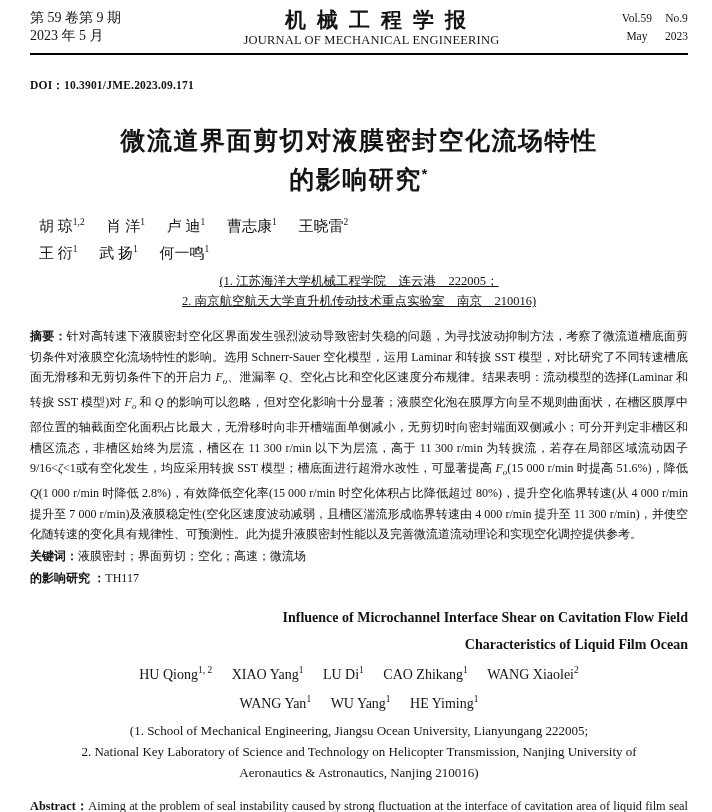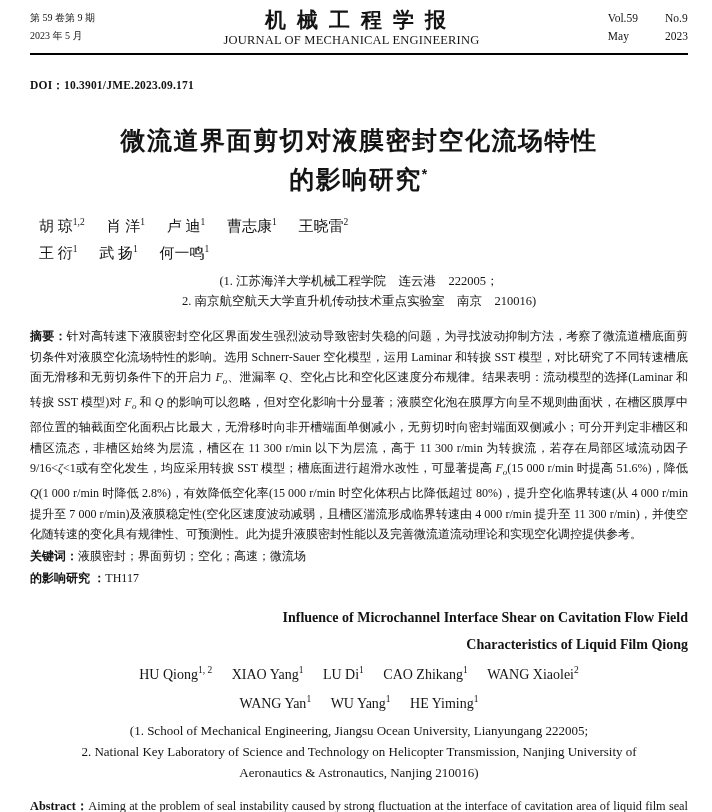--- a/index.html
+++ b/index.html
@@ -5,41 +5,41 @@
   html, body { margin: 0; padding: 0; }
   body {
     width: 712px; height: 812px; overflow: hidden;
     background: #ffffff; color: #141414;
     font-family: "Liberation Serif", "DejaVu Serif", serif;
   }
   .page { box-sizing: border-box; width: 712px; padding: 9px 24px 0 30px; }
 
   
   .hdr { display: flex; justify-content: space-between; align-items: flex-start; }
-  .hdr-left { font-size: 10px; line-height: 18px; white-space: nowrap; }
+  .hdr-left { font-size: 14px; line-height: 18px; white-space: nowrap; }
   .hdr-center { flex: 1; text-align: center; }
   .jtitle-cn { font-size: 21px; line-height: 22px; letter-spacing: 11px; padding-left: 19px; font-weight: 600; }
   .jtitle-en { font-size: 12.5px; line-height: 16px; letter-spacing: 0.2px; margin-top: 1px; }
-  .hdr-right { font-size: 11.5px; line-height: 18px; display: grid; grid-template-columns: auto auto; column-gap: 27px; white-space: nowrap; }
+  .hdr-right { font-size: 11.5px; line-height: 18px; display: grid; grid-template-columns: auto auto; column-gap: 13px; white-space: nowrap; text-align: center; }
   .rule { border-top: 2.5px solid #000; margin-top: 5px; }
 
   .doi { margin-top: 23px; font-size: 11.5px; font-weight: bold; letter-spacing: 0.2px; }
 
   .title-cn {
     margin: 30px 0 0; text-align: center;
     font-family: "Liberation Sans", "DejaVu Sans", sans-serif;
     font-size: 25px; font-weight: bold; line-height: 34px; letter-spacing: 1.5px;
   }
   .title-cn sup { font-size: 14px; }
 
   .authors-cn { margin-top: 15px; font-size: 15px; line-height: 23px; }
   .authors-cn .author { margin: 0 9px; white-space: nowrap; }
   .authors-cn sup { font-size: 9.5px; }
 
-  .affil-cn { margin-top: 6px; text-align: center; font-size: 12.5px; line-height: 20px; }
+  .affil-cn { margin-top: 6px; text-align: center; font-size: 12.5px; line-height: 20px; text-decoration: underline; }
 
   .abstract-cn { margin: 15px 0 0; text-align: justify; font-size: 12px; line-height: 20.5px; }
   .label-hei { font-family: "Liberation Sans", "DejaVu Sans", sans-serif; font-weight: bold; }
   .var { font-style: italic; }
   sub { font-size: 9px; }
 
   .kvline { margin: 1px 0 0; font-size: 12px; line-height: 21px; }
 
   .title-en { margin: 15px 0 0; text-align: right; font-size: 14px; font-weight: bold; line-height: 27px; }
 
@@ -97,21 +97,21 @@
     <div>(1. 江苏海洋大学机械工程学院　连云港　222005；</div>
     <div>2. 南京航空航天大学直升机传动技术重点实验室　南京　210016)</div>
   </div>
 
   <p class="abstract-cn"><span class="label-hei">摘要：</span><span>针对高转速下液膜密封空化区界面发生强烈波动导致密封失稳的问题，为寻找波动抑制方法，考察了微流道槽底面剪切条件对液膜空化流场特性的影响。选用 Schnerr-Sauer 空化模型，运用 Laminar 和转捩 SST 模型，对比研究了不同转速槽底面无滑移和无剪切条件下的开启力 </span><span class="var">F</span><sub class="var">o</sub><span>、泄漏率 </span><span class="var">Q</span><span>、空化占比和空化区速度分布规律。结果表明：流动模型的选择(Laminar 和转捩 SST 模型)对 </span><span class="var">F</span><sub class="var">o</sub><span> 和 </span><span class="var">Q</span><span> 的影响可以忽略，但对空化影响十分显著；液膜空化泡在膜厚方向呈不规则曲面状，在槽区膜厚中部位置的轴截面空化面积占比最大，无滑移时向非开槽端面单侧减小，无剪切时向密封端面双侧减小；可分开判定非槽区和槽区流态，非槽区始终为层流，槽区在 11 300 r/min 以下为层流，高于 11 300 r/min 为转捩流，若存在局部区域流动因子 9/16&lt;</span><span class="var">ζ</span><span>&lt;1或有空化发生，均应采用转捩 SST 模型；槽底面进行超滑水改性，可显著提高 </span><span class="var">F</span><sub class="var">o</sub><span>(15 000 r/min 时提高 51.6%)，降低 </span><span class="var">Q</span><span>(1 000 r/min 时降低 2.8%)，有效降低空化率(15 000 r/min 时空化体积占比降低超过 80%)，提升空化临界转速(从 4 000 r/min 提升至 7 000 r/min)及液膜稳定性(空化区速度波动减弱，且槽区湍流形成临界转速由 4 000 r/min 提升至 11 300 r/min)，并使空化随转速的变化具有规律性、可预测性。此为提升液膜密封性能以及完善微流道流动理论和实现空化调控提供参考。</span></p>
 
   <p class="kvline"><span class="label-hei">关键词：</span><span>液膜密封；界面剪切；空化；高速；微流场</span></p>
 
   <p class="kvline"><span class="label-hei">的影响研究 ：</span><span>TH117</span></p>
 
-  <h2 class="title-en"><span>Influence of Microchannel Interface Shear on Cavitation Flow Field</span><br><span>Characteristics of Liquid Film Qiong</span></h2>
+  <h2 class="title-en"><span>Influence of Microchannel Interface Shear on Cavitation Flow Field</span><br><span>Characteristics of Liquid Film Ocean</span></h2>
 
   <div class="authors-en">
     <div>
       <span class="author"><span>HU Qiong</span><sup>1, 2</sup></span>
       <span class="author"><span>XIAO Yang</span><sup>1</sup></span>
       <span class="author"><span>LU Di</span><sup>1</sup></span>
       <span class="author"><span>CAO Zhikang</span><sup>1</sup></span>
       <span class="author"><span>WANG Xiaolei</span><sup>2</sup></span>
     </div>
     <div>

